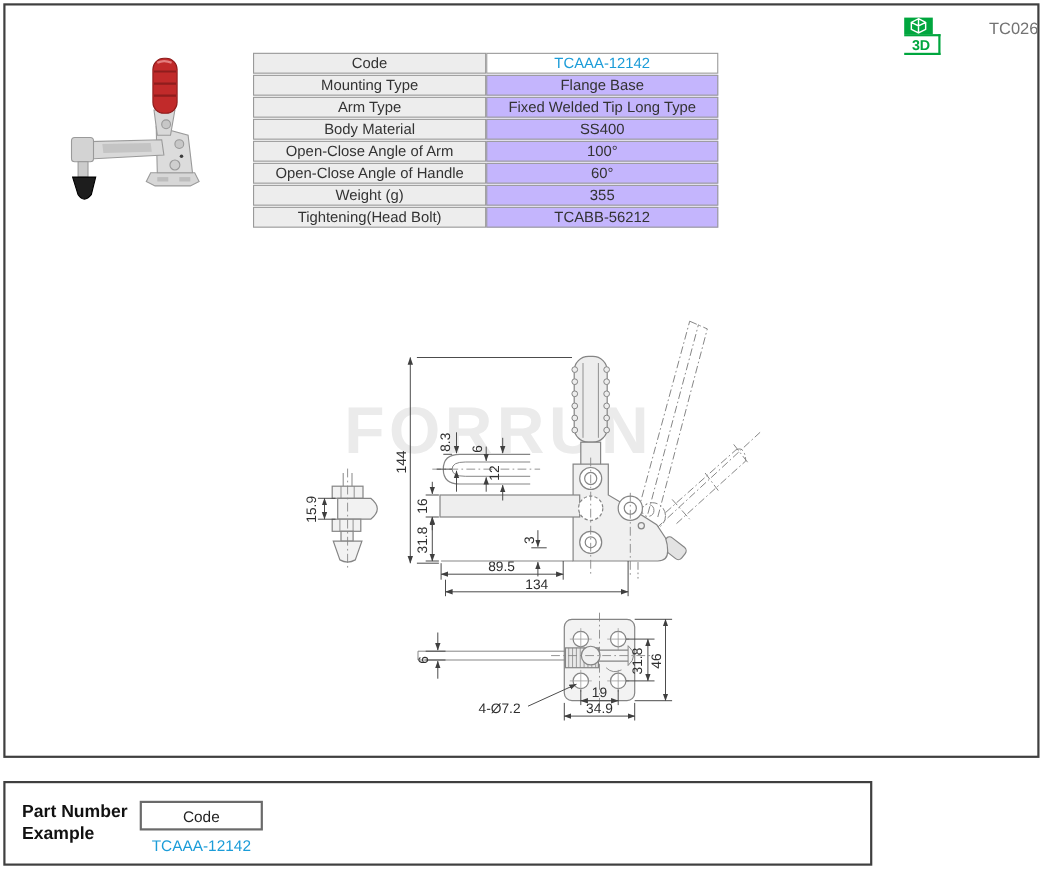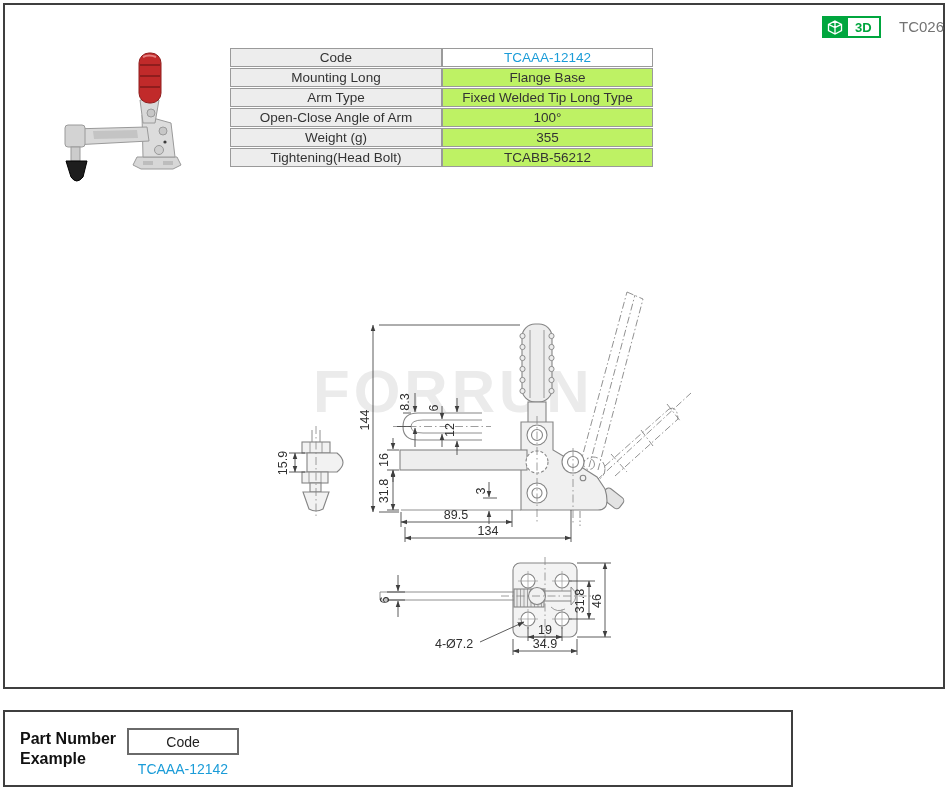--- a/index.html
+++ b/index.html
@@ -4,31 +4,31 @@
 <style>
   * { margin:0; padding:0; box-sizing:border-box; }
   body { background:#fff; font-family:"Liberation Sans", sans-serif; }
   .page { position:relative; width:950px; height:796px; background:#fff; overflow:hidden; }
 
   
   .main-box { position:absolute; left:3px; top:3px; width:942px; height:686px;
               border:2px solid #3f3f3f; background:#fff; }
 
   
-  .badge-3d { position:absolute; left:817px; top:11px; display:flex; align-items:stretch; height:22px; cursor:pointer; }
+  .badge-3d { position:absolute; left:817px; top:11px; display:flex; align-items:stretch; height:22px; cursor:pointer;flex-direction:column; }
   .badge-3d .cube { width:26px; background:#00a63e; display:flex; align-items:center; justify-content:center; }
   .badge-3d .lbl { border:2px solid #00a63e; border-left:none; background:#fff; color:#00a63e;
                    font-weight:bold; font-size:13px; display:flex; align-items:center; padding:0 7px; }
   .tc-code { position:absolute; left:894px; top:13px; font-size:15px; color:#737373; }
 
   
   .spec { position:absolute; left:225px; top:42px; width:423px; border-collapse:separate; border-spacing:0 1px; }
   .spec td { border:1px solid #9a9a9a; height:19px; font-size:13.5px; color:#333; text-align:center; padding:0 4px; }
   .spec td.k { width:212px; background:#ededed; }
-  .spec td.v { width:211px; background:#bef264; }
+  .spec td.v { width:211px; background:#c4b5fd; }
   .spec tr.first td.v { background:#ffffff; color:#1b9cd8; }
 
   
   .wm { position:absolute; left:308px; top:352px; font-size:60px; font-weight:bold;
         color:#ebebeb; letter-spacing:4px; z-index:0; font-family:"Liberation Sans",sans-serif; }
   .draw-svg { position:absolute; left:270px; top:275px; z-index:1; }
   .draw-svg text { font-family:"Liberation Sans",sans-serif; font-size:12.5px; fill:#2f2f2f; }
   .photo-svg { position:absolute; left:58px; top:40px; }
 
   
@@ -85,30 +85,38 @@
       </g>
     </svg>
 
     <table class="spec">
       <tbody>
         <tr class="first">
           <td class="k">Code</td>
           <td class="v">TCAAA-12142</td>
         </tr>
         <tr>
-          <td class="k">Mounting Long</td>
+          <td class="k">Mounting Type</td>
           <td class="v">Flange Base</td>
         </tr>
         <tr>
           <td class="k">Arm Type</td>
           <td class="v">Fixed Welded Tip Long Type</td>
         </tr>
         <tr>
+          <td class="k">Body Material</td>
+          <td class="v">SS400</td>
+        </tr>
+        <tr>
           <td class="k">Open-Close Angle of Arm</td>
           <td class="v">100°</td>
+        </tr>
+        <tr>
+          <td class="k">Open-Close Angle of Handle</td>
+          <td class="v">60°</td>
         </tr>
         <tr>
           <td class="k">Weight (g)</td>
           <td class="v">355</td>
         </tr>
         <tr>
           <td class="k">Tightening(Head Bolt)</td>
           <td class="v">TCABB-56212</td>
         </tr>
       </tbody>

